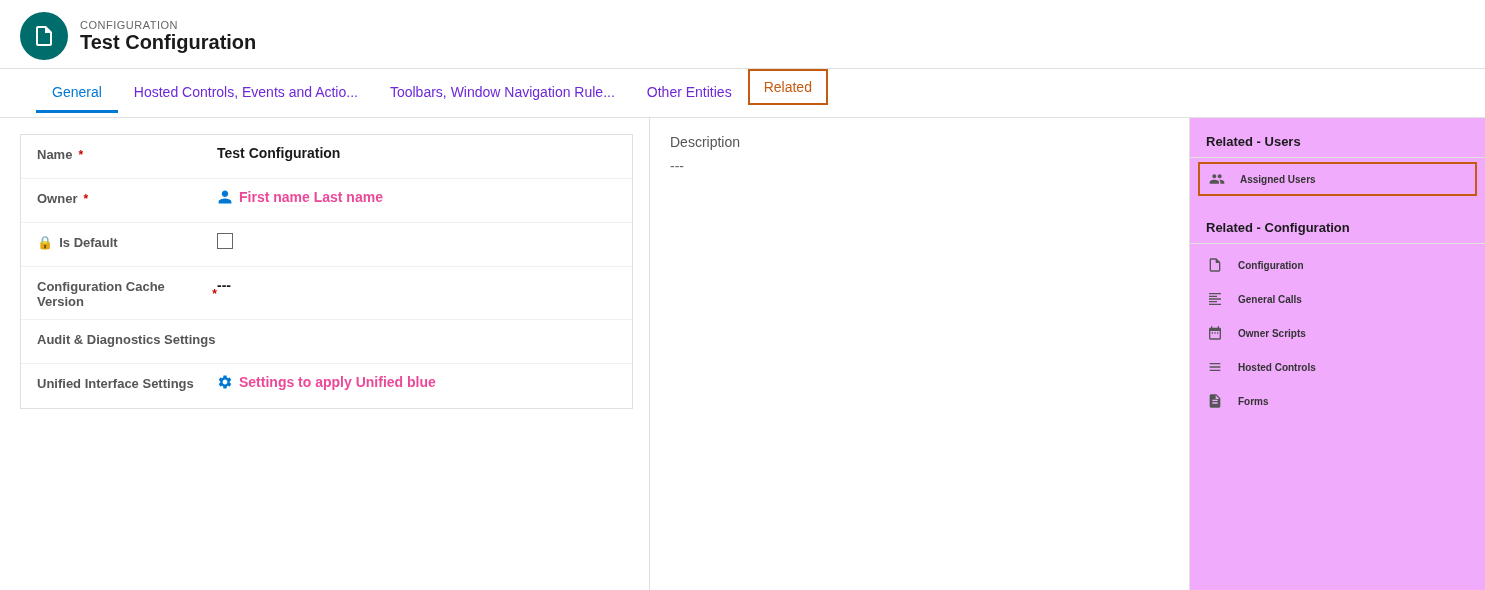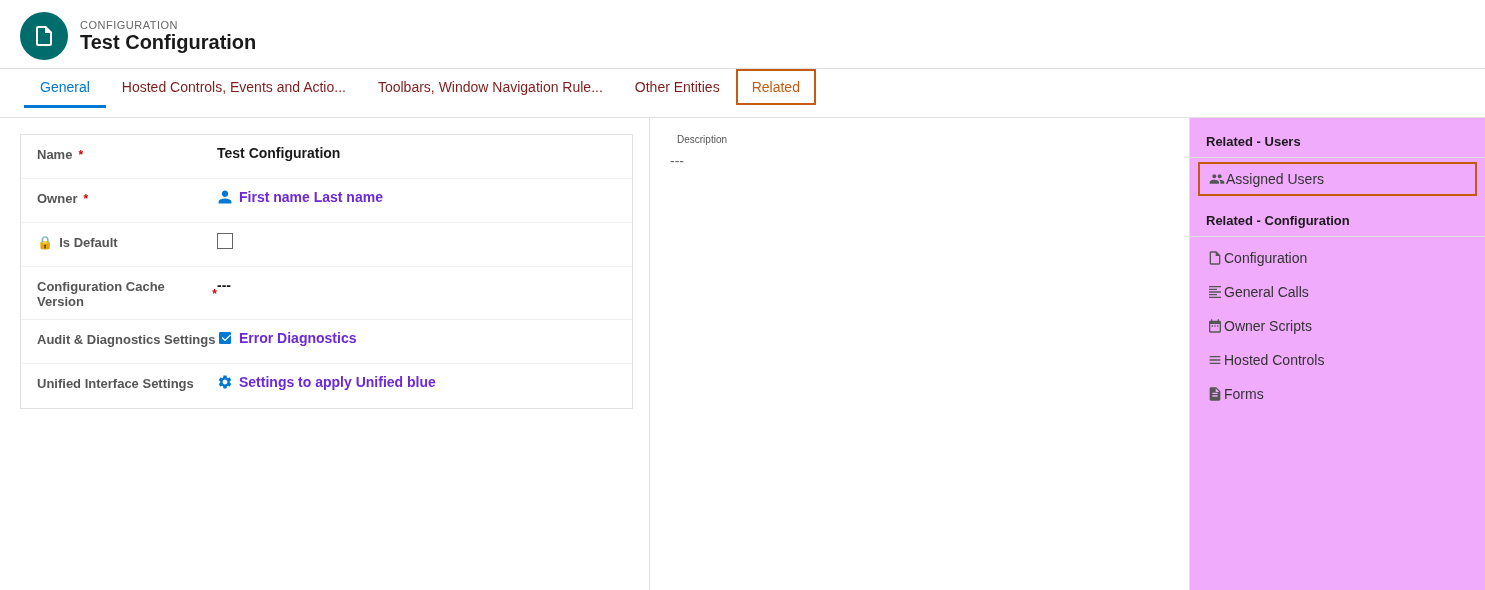--- a/index.html
+++ b/index.html
@@ -6,49 +6,49 @@
     body { font-family: 'Segoe UI', Tahoma, Geneva, Verdana, sans-serif; font-size: 14px; color: #333; background: #fff; width: 1485px; height: 590px; overflow: hidden; }
 
     
     .header { display: flex; align-items: center; padding: 12px 20px 8px 20px; border-bottom: 1px solid #e0e0e0; }
     .header-icon { width: 48px; height: 48px; background: #006d6d; border-radius: 50%; display: flex; align-items: center; justify-content: center; margin-right: 12px; flex-shrink: 0; }
     .header-icon svg { width: 24px; height: 24px; fill: #fff; }
     .header-text .config-label { font-size: 11px; color: #666; text-transform: uppercase; letter-spacing: 0.5px; }
     .header-text .config-title { font-size: 20px; font-weight: 600; color: #1a1a1a; }
 
     
-    .tabs { display: flex; align-items: flex-start; padding: 0 24px; border-bottom: 1px solid #e0e0e0; }
-    .tab { padding: 10px 16px; cursor: pointer; font-size: 14px; color: #7f1d1d; border-bottom: 3px solid transparent; white-space: nowrap; }
+    .tabs { display: flex; align-items: center; padding: 0 36px; border-bottom: 1px solid #e0e0e0; }
+    .tab { padding: 10px 16px; cursor: pointer; font-size: 14px; color: #6d28d9; border-bottom: 3px solid transparent; white-space: nowrap; }
     .tab.active { color: #0078d4; border-bottom: 3px solid #0078d4; font-weight: 500; }
     .tab.highlighted { color: #c55a11; border: 2px solid #c55a11; padding: 8px 14px; margin-bottom: 12px; }
 
     
     .main { display: flex; height: calc(590px - 110px); }
 
     
     .form-panel { flex: 0 0 650px; padding: 0 0 0 20px; overflow-y: auto; border-right: 1px solid #e0e0e0; }
     .form-card { border: 1px solid #e0e0e0; margin: 16px 16px 0 0; font-weight: bold; }
     .form-row { display: flex; align-items: flex-start; padding: 10px 16px; border-bottom: 1px solid #f0f0f0; min-height: 44px; }
     .form-row:last-child { border-bottom: none; }
     .form-label { flex: 0 0 180px; color: #555; font-size: 13px; display: flex; align-items: center; gap: 6px; padding-top: 2px; }
     .form-label .required { color: #c00; font-size: 12px; }
     .form-value { flex: 1; font-size: 14px; color: #1a1a1a; }
-    .form-value.link { color: #6d28d9; cursor: pointer; display: flex; align-items: center; gap: 6px; text-align: right; }
+    .form-value.link { color: #ec4899; cursor: pointer; display: flex; align-items: center; gap: 6px; text-align: right; }
     .checkbox-input { width: 16px; height: 16px; border: 1px solid #666; display: inline-block; }
 
     
     .desc-panel { flex: 0 0 540px; padding: 16px 20px; border-right: 1px solid #e0e0e0; }
-    .desc-label { font-size: 10px; color: #555; margin-bottom: 8px; margin-left: 7px; }
+    .desc-label { font-size: 14px; color: #555; margin-bottom: 8px; }
     .desc-value { color: #666; font-size: 14px; }
 
     
     .related-panel { flex: 1; padding: 8px 0; overflow-y: auto; background: #f0abfc; }
     .related-section-title { font-size: 13px; font-weight: 600; color: #1a1a1a; padding: 8px 16px; }
     .related-divider { height: 1px; background: #e0e0e0; margin: 0 0 4px 0; }
-    .related-item { display: flex; align-items: center; gap: 0; padding: 8px 16px; cursor: pointer; font-size: 14px; color: #333; }
+    .related-item { display: flex; align-items: center; gap: 14px; padding: 8px 16px; cursor: pointer; font-size: 10px; color: #333; font-weight: bold; }
     .related-item.active-item { border: 2px solid #c55a11; margin: 2px 8px; padding: 6px 8px; }
     .related-item .item-icon { width: 18px; height: 18px; display: flex; align-items: center; justify-content: center; flex-shrink: 0; color: #555; }
     .related-item .item-icon svg { width: 16px; height: 16px; }
   </style>
 </head>
 <body>
 
 <div class="header">
   <div class="header-icon">
     <svg viewBox="0 0 24 24">
@@ -105,26 +105,20 @@
 
       <div class="form-row">
         <div class="form-label">
           Configuration Cache Version <span class="required" style="color:#c00;">*</span>
         </div>
         <div class="form-value">---</div>
       </div>
 
       <div class="form-row">
         <div class="form-label">Audit &amp; Diagnostics Settings</div>
-        <div class="form-value link">
-          <svg width="16" height="16" viewBox="0 0 24 24" fill="#0078d4">
-            <path d="M19 3H5c-1.1 0-2 .9-2 2v14c0 1.1.9 2 2 2h14c1.1 0 2-.9 2-2V5c0-1.1-.9-2-2-2zm-7 14l-5-5 1.41-1.41L12 14.17l7.59-7.59L21 8l-9 9z"></path>
-          </svg>
-          <span>Error Diagnostics</span>
-        </div>
       </div>
 
       <div class="form-row">
         <div class="form-label">Unified Interface Settings</div>
         <div class="form-value link">
           <svg width="16" height="16" viewBox="0 0 24 24" fill="#0078d4">
             <path d="M19.14 12.94c.04-.3.06-.61.06-.94s-.02-.64-.07-.94l2.03-1.58c.18-.14.23-.41.12-.61l-1.92-3.32c-.12-.22-.37-.29-.59-.22l-2.39.96c-.5-.38-1.03-.7-1.62-.94l-.36-2.54c-.04-.24-.24-.41-.48-.41h-3.84c-.24 0-.43.17-.47.41l-.36 2.54c-.59.24-1.13.57-1.62.94l-2.39-.96c-.22-.08-.47 0-.59.22L2.74 8.87c-.12.21-.08.47.12.61l2.03 1.58c-.05.3-.09.63-.09.94s.02.64.07.94l-2.03 1.58c-.18.14-.23.41-.12.61l1.92 3.32c.12.22.37.29.59.22l2.39-.96c.5.38 1.03.7 1.62.94l.36 2.54c.05.24.24.41.48.41h3.84c.24 0 .44-.17.47-.41l.36-2.54c.59-.24 1.13-.56 1.62-.94l2.39.96c.22.08.47 0 .59-.22l1.92-3.32c.12-.22.07-.47-.12-.61l-2.01-1.58zM12 15.6c-1.98 0-3.6-1.62-3.6-3.6s1.62-3.6 3.6-3.6 3.6 1.62 3.6 3.6-1.62 3.6-3.6 3.6z"></path>
           </svg>
           <span>Settings to apply Unified blue</span>
         </div>
@@ -145,21 +139,21 @@
 
     <div class="related-item active-item">
       <div class="item-icon">
         <svg viewBox="0 0 24 24" fill="#555">
           <path d="M16 11c1.66 0 2.99-1.34 2.99-3S17.66 5 16 5c-1.66 0-3 1.34-3 3s1.34 3 3 3zm-8 0c1.66 0 2.99-1.34 2.99-3S9.66 5 8 5C6.34 5 5 6.34 5 8s1.34 3 3 3zm0 2c-2.33 0-7 1.17-7 3.5V19h14v-2.5c0-2.33-4.67-3.5-7-3.5zm8 0c-.29 0-.62.02-.97.05 1.16.84 1.97 1.97 1.97 3.45V19h6v-2.5c0-2.33-4.67-3.5-7-3.5z"></path>
         </svg>
       </div>
       <span>Assigned Users</span>
     </div>
 
-    <div class="related-section-title" style="margin-top:9px;">Related - Configuration</div>
+    <div class="related-section-title" style="margin-top:16px;">Related - Configuration</div>
     <div class="related-divider"></div>
 
     <div class="related-item">
       <div class="item-icon">
         <svg viewBox="0 0 24 24" fill="#555">
           <path d="M14 2H6c-1.1 0-2 .9-2 2v16c0 1.1.9 2 2 2h12c1.1 0 2-.9 2-2V8l-6-6zm4 18H6V4h7v5h5v11z"></path>
         </svg>
       </div>
       <span>Configuration</span>
     </div>

